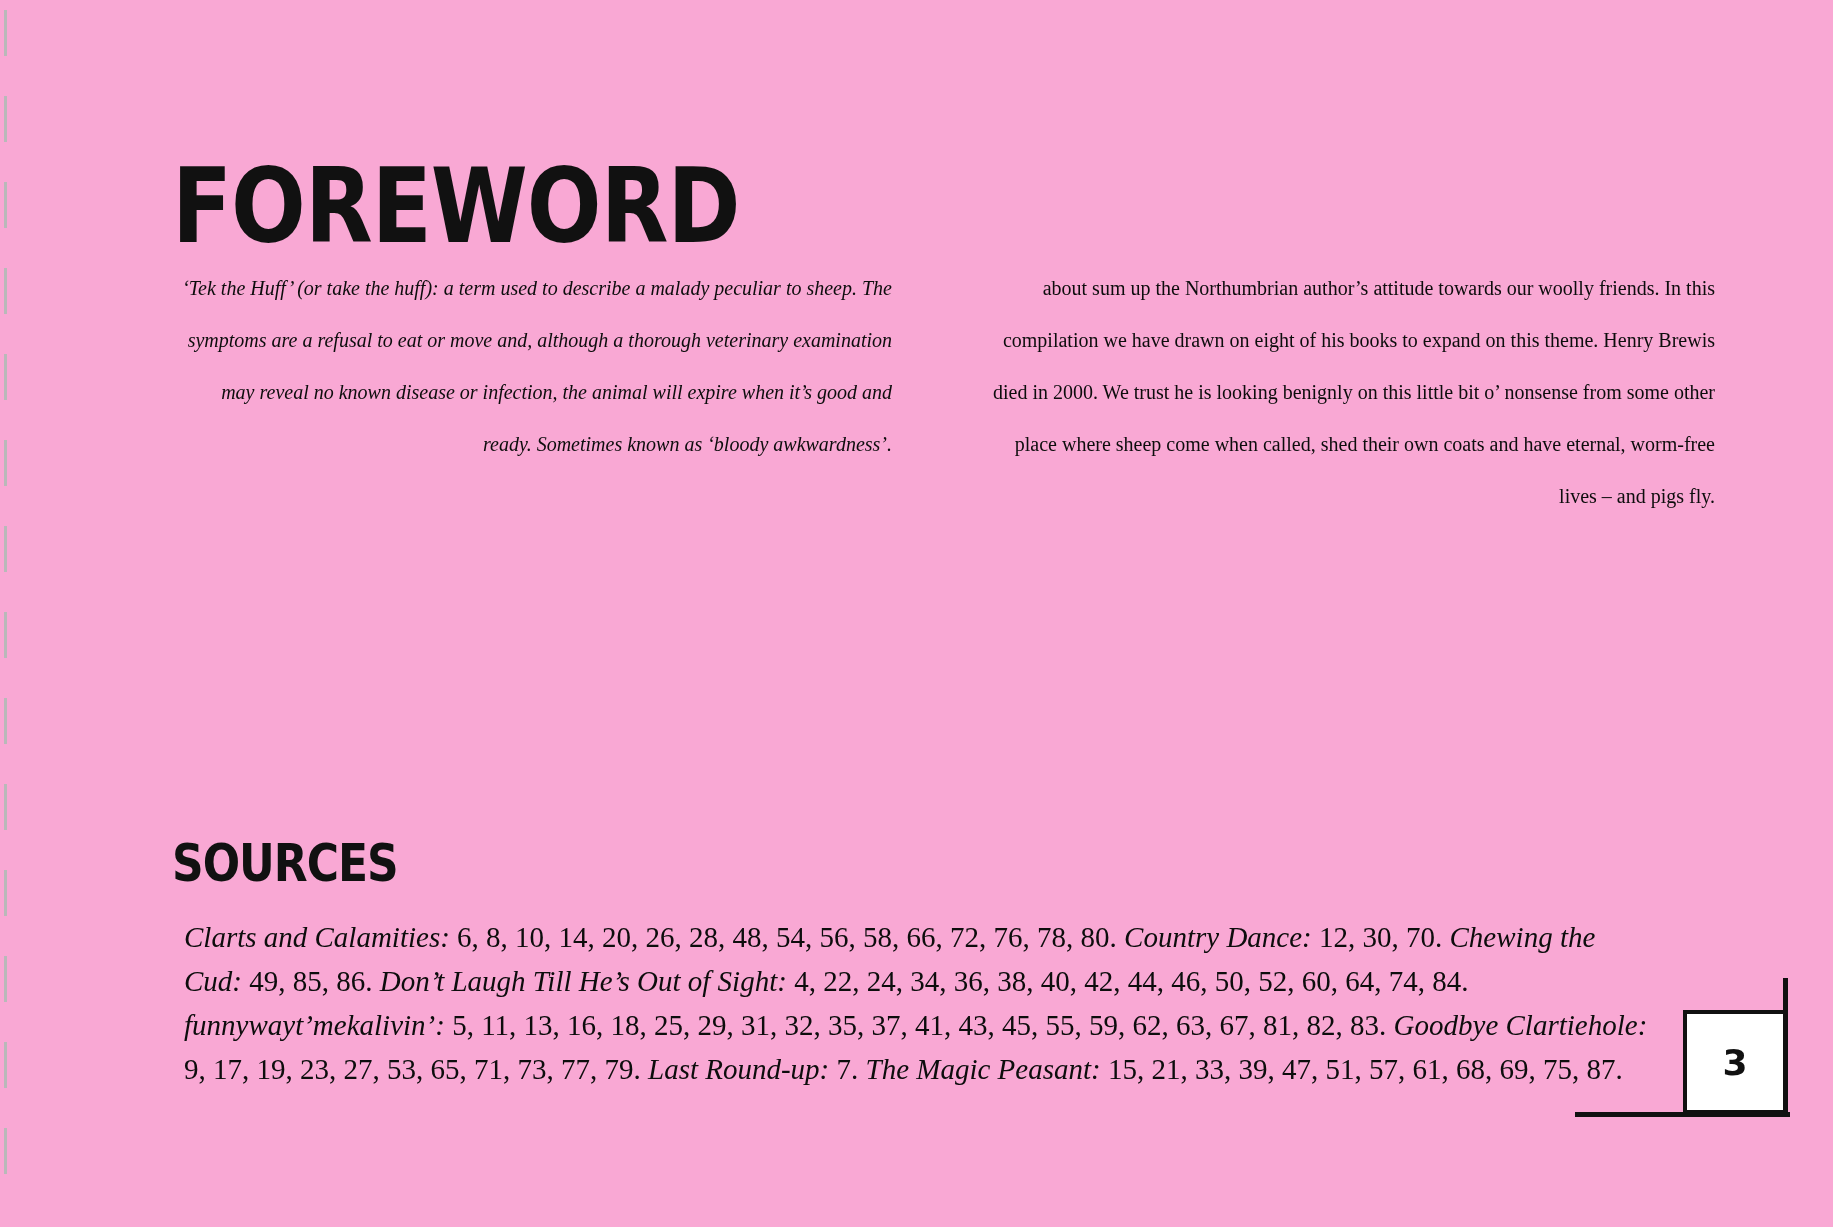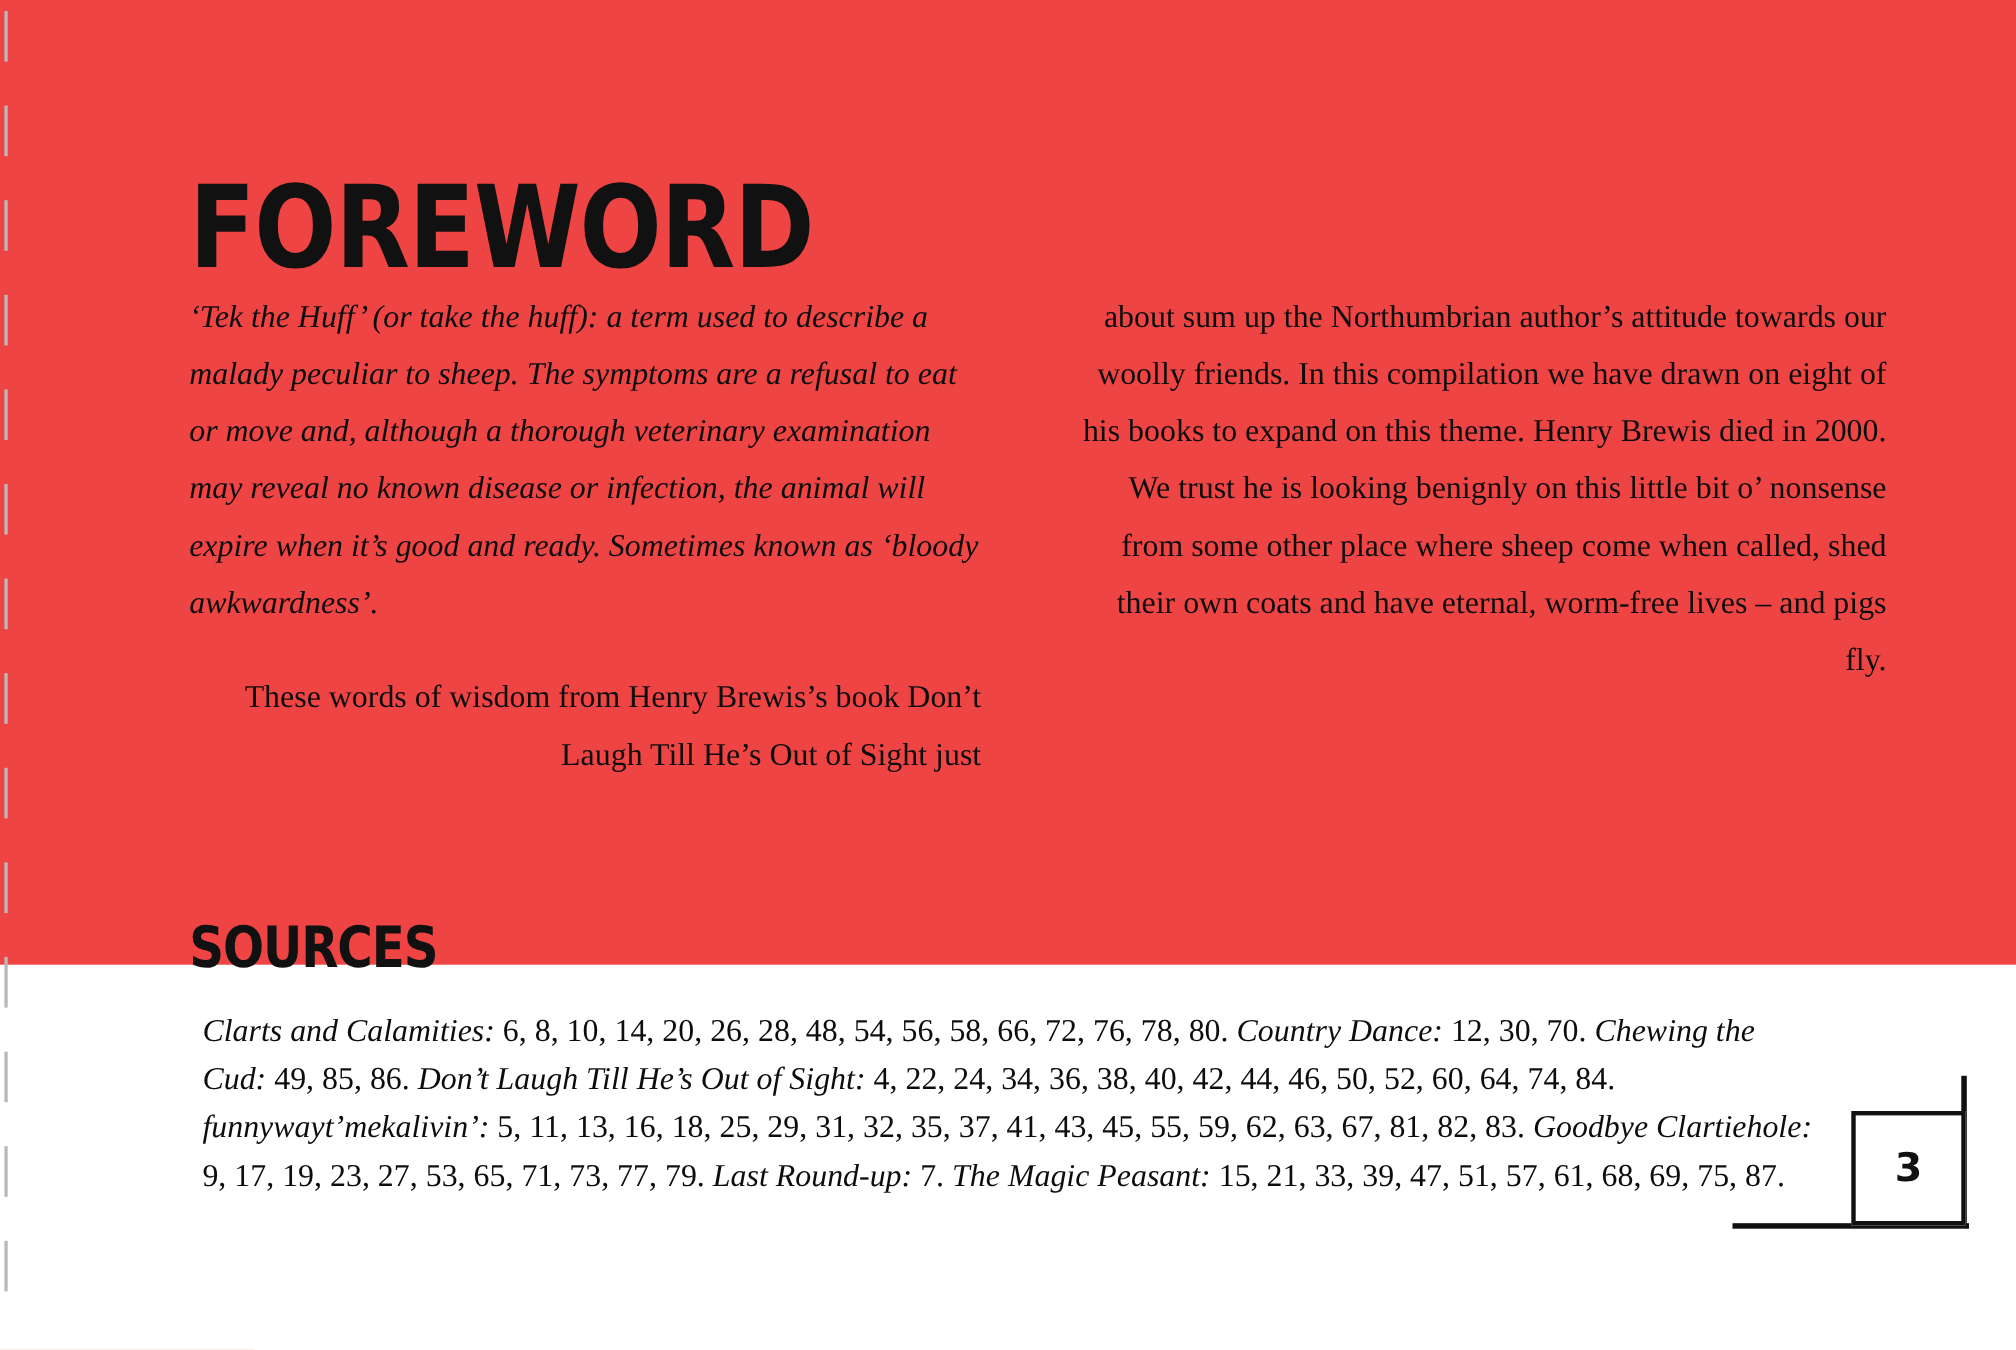--- a/index.html
+++ b/index.html
@@ -15,22 +15,22 @@
     font-family: "Liberation Serif", serif;
     color: #0d0d0d;
   }
 
   
   .page {
     position: absolute;
     left: 0;
     top: 0;
     width: 1833px;
-    height: 877px;
-    background: #ef4444;
+    height: 1227px;
+    background: #f9a8d4;
   }
 
   
   .binding-edge {
     position: absolute;
     left: 4px;
     top: 0;
     width: 3px;
     height: 1227px;
   }
@@ -64,21 +64,21 @@
     left: 172px;
     top: 800px;
     font-size: 44px;
     line-height: 44px;
   }
 
   
   .col {
     position: absolute;
     top: 262px;
-    font-size: 29px;
+    font-size: 20px;
     line-height: 52px;
   }
   .col-left {
     left: 172px;
     width: 720px;
   }
   .col-right {
     left: 975px;
     width: 740px;
   }
@@ -169,21 +169,20 @@
     <div class="binding-dash" style="top:870px;height:46px;"></div>
     <div class="binding-dash" style="top:956px;height:46px;"></div>
     <div class="binding-dash" style="top:1042px;height:46px;"></div>
     <div class="binding-dash" style="top:1128px;height:46px;"></div>
   </div>
 
   <h1 id="foreword-title" class="display-heading">FOREWORD</h1>
 
   <div class="col col-left">
     <p class="para italic">‘Tek the Huff’ (or take the huff): a term used to describe a malady peculiar to sheep. The symptoms are a refusal to eat or move and, although a thorough veterinary examination may reveal no known disease or infection, the animal will expire when it’s good and ready. Sometimes known as ‘bloody awkwardness’.</p>
-    <p class="para">These words of wisdom from Henry Brewis’s book Don’t Laugh Till He’s Out of Sight just</p>
   </div>
 
   <div class="col col-right">
     <p class="para">about sum up the Northumbrian author’s attitude towards our woolly friends.  In this compilation we have drawn on eight of his books to expand on this theme.  Henry Brewis died in 2000.  We trust he is looking benignly on this little bit o’ nonsense from some other place where sheep come when called, shed their own coats and have eternal, worm-free lives – and pigs fly.</p>
   </div>
 
   <h2 id="sources-title" class="display-heading">SOURCES</h2>
 
 
   <div id="sources-body">

